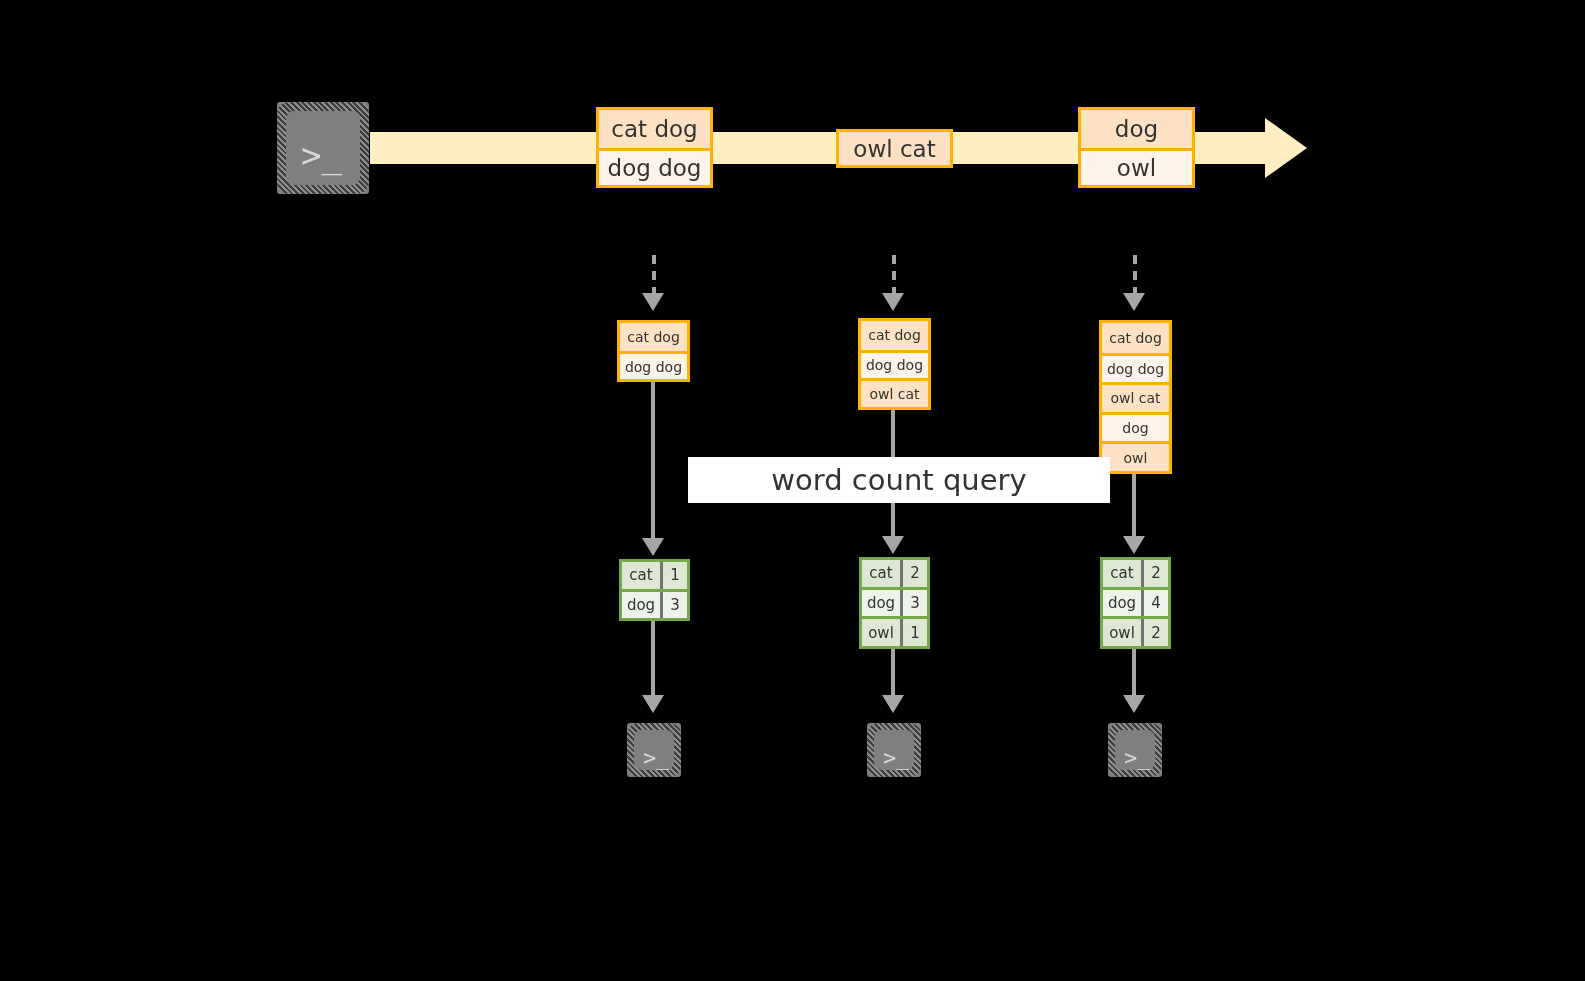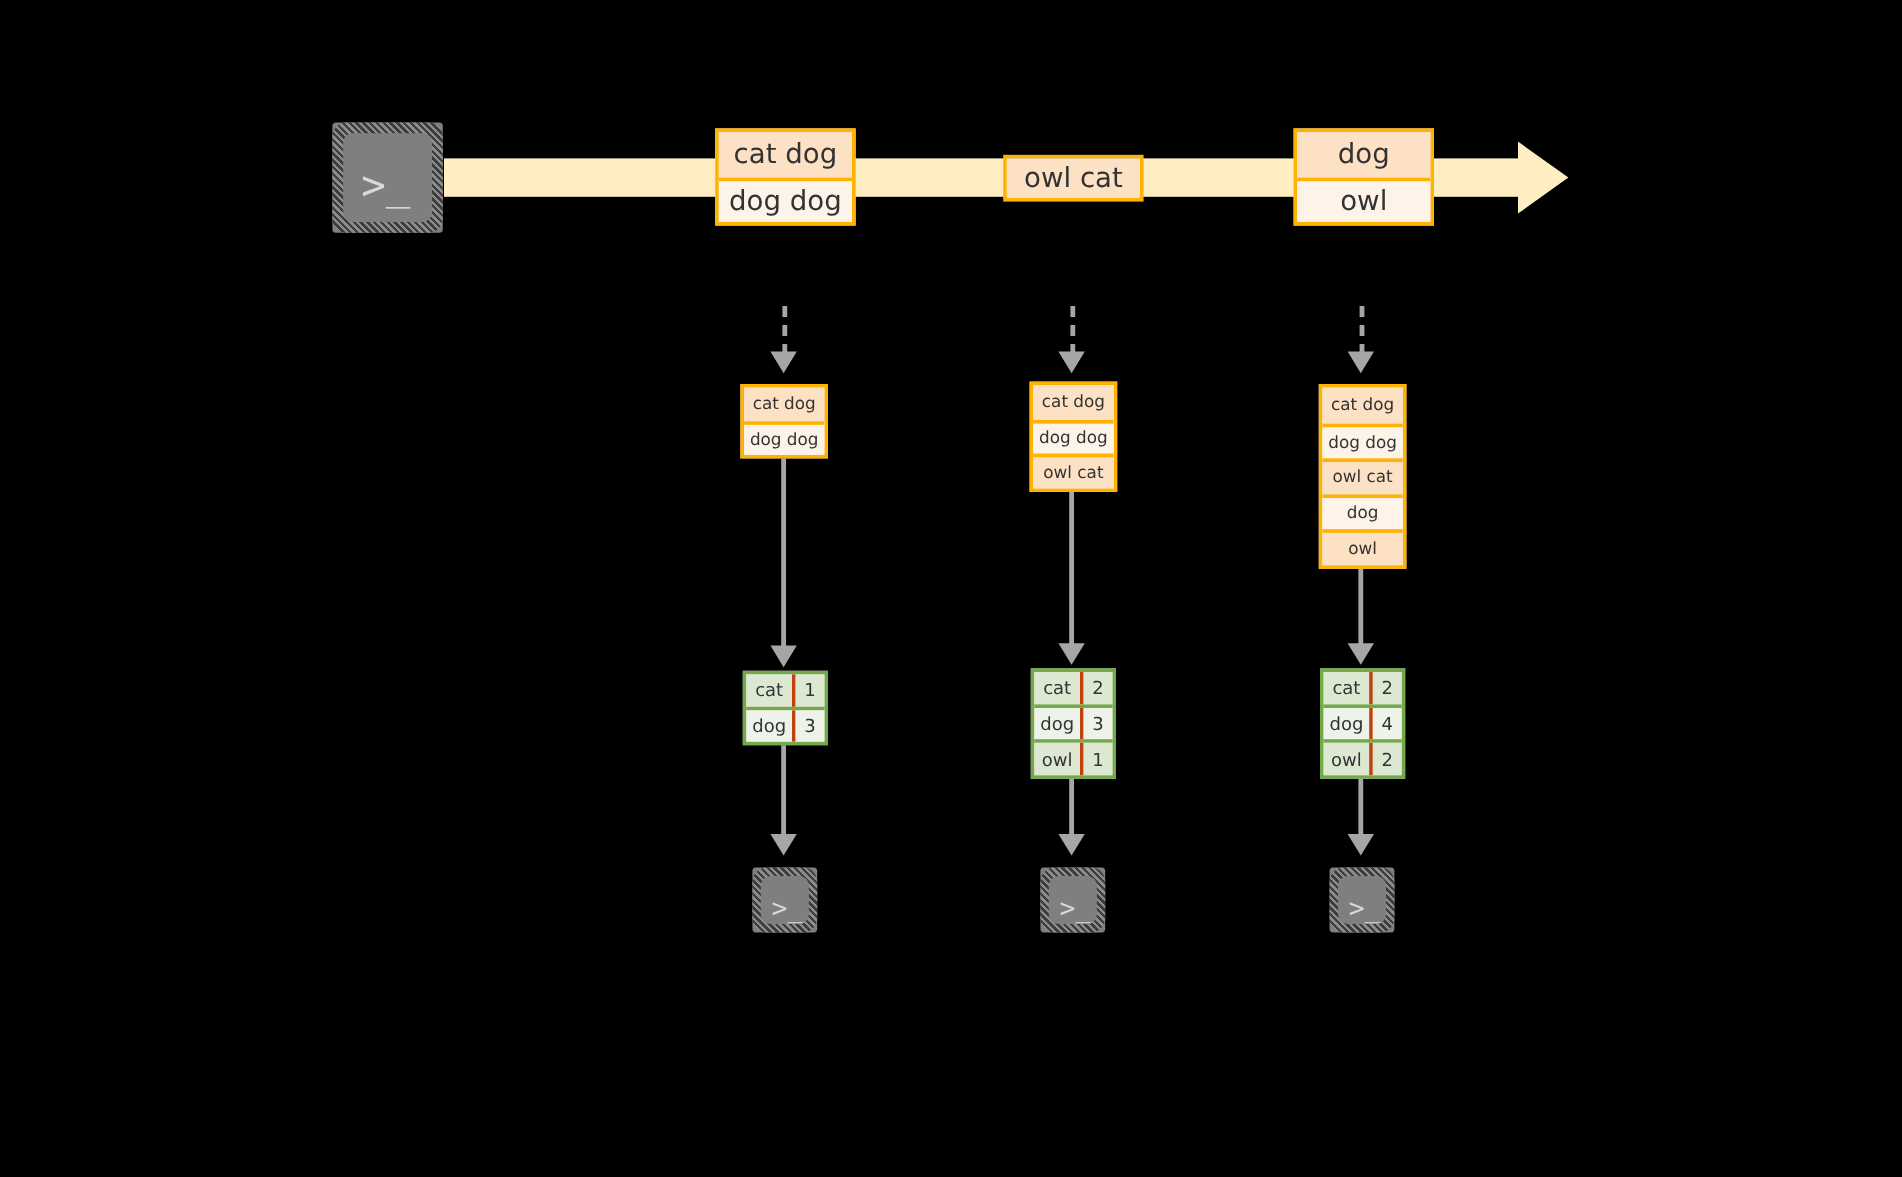--- a/index.html
+++ b/index.html
@@ -99,21 +99,21 @@
   }
   .grow.sep { border-top: 3px solid #74a94a; }
   .gcell {
     box-sizing: border-box;
     display: flex;
     align-items: center;
     justify-content: center;
     color: #333333;
     white-space: nowrap;
   }
-  .gcell.word { border-right: 3px solid #c2410c; }
+  .gcell.word { border-right: 3px solid #737373; }
   .grow.shade .gcell { background: #dde8d2; }
   .grow.light .gcell { background: #eef3e9; }
 
   
   .vline {
     position: absolute;
     background: #a6a6a6;
     width: 4px;
   }
   .vdash {
@@ -272,14 +272,17 @@
 
   <div class="vline" style="left:1132px; top:649px; height:50px;"></div>
   <div class="vhead" style="left:1123px; top:695px;"></div>
 
   <div class="terminal" style="left:1099px; top:714px; width:72px; height:72px;">
     <div class="terminal-hatch"></div>
     <div class="terminal-inner" style="left:7px; top:7px; right:7px; bottom:7px;"></div>
     <div class="terminal-glyph" style="left:16px; top:24px; font-size:22px;">&gt;_</div>
   </div>
 
+  <div class="query-band" style="left:688px; top:457px; width:422px; height:46px;">
+    <span style="font-size:29px;">word count query</span>
+  </div>
 
 </div>
 
 </body></html>

